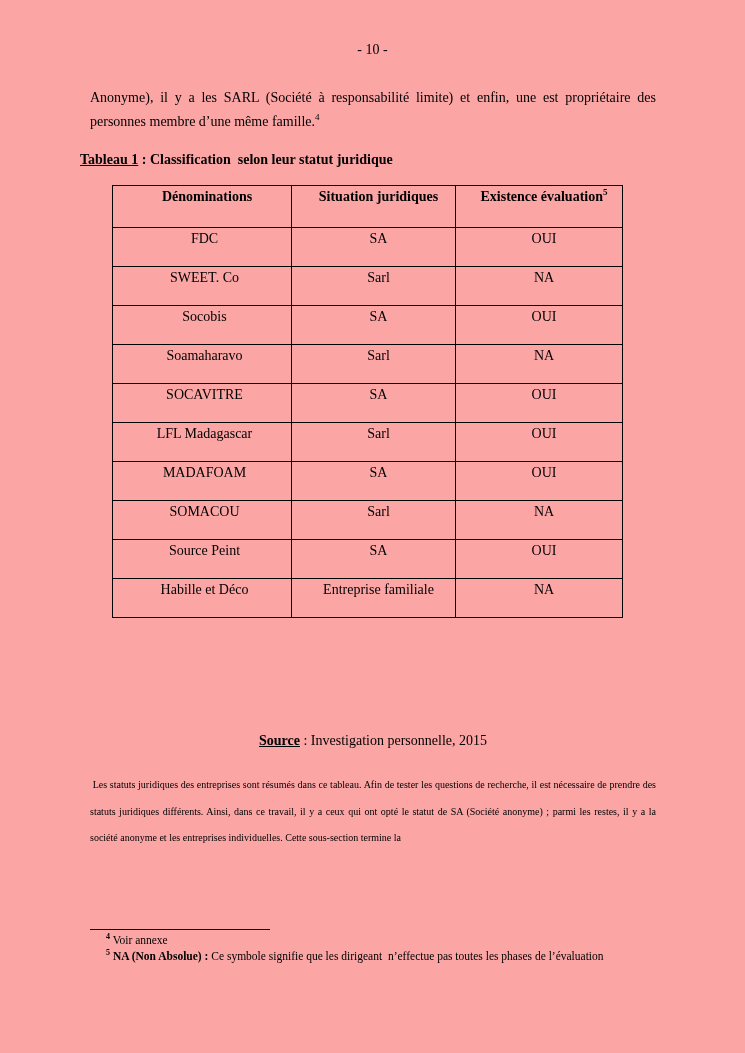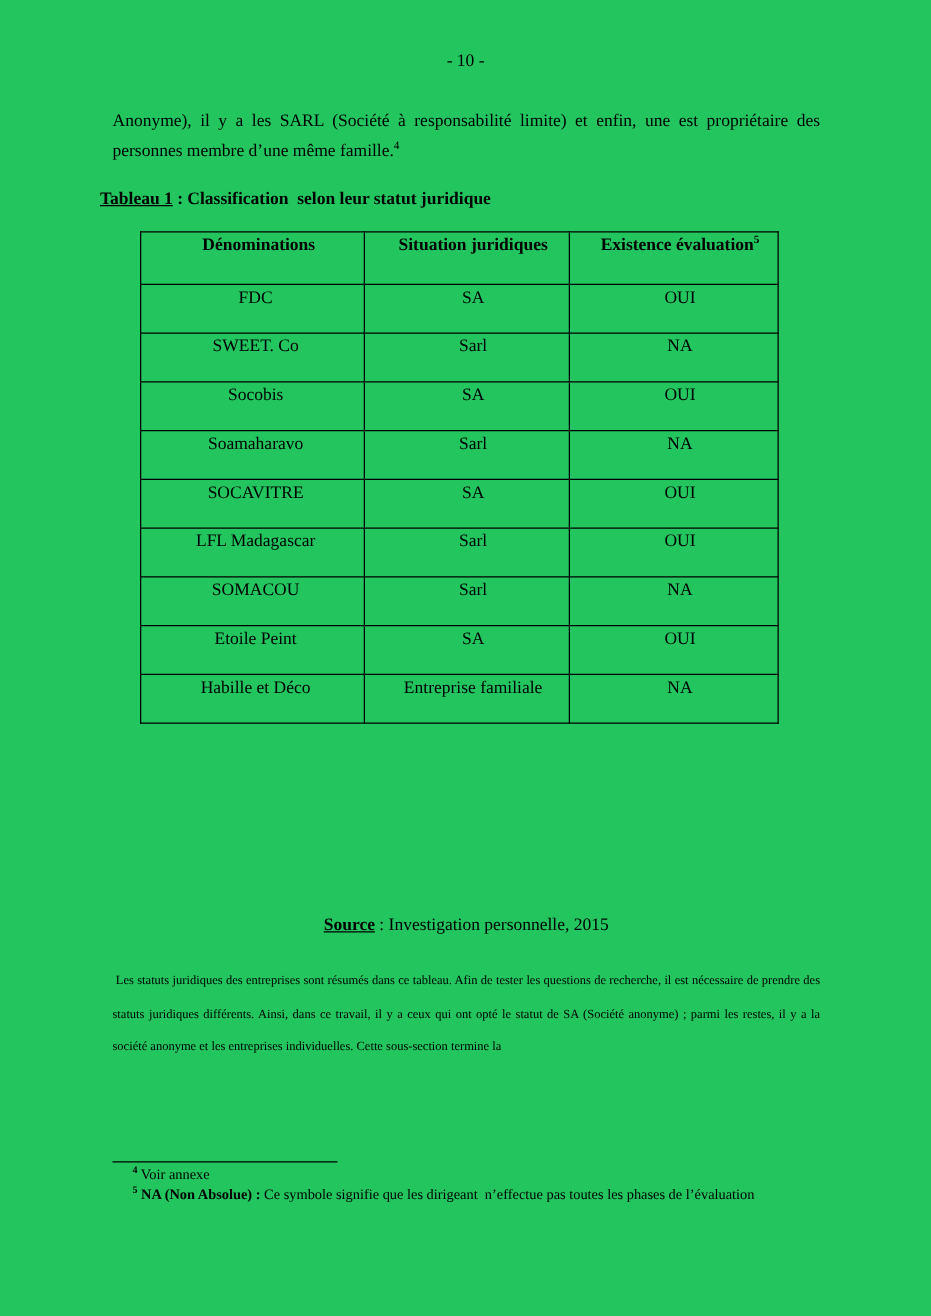--- a/index.html
+++ b/index.html
@@ -2,21 +2,21 @@
 <html><head>
 <meta charset="utf-8">
 <style>
   * { margin: 0; padding: 0; box-sizing: border-box; }
   html, body { background: #ffffff; }
   .page {
     position: relative;
     width: 745px;
     height: 1053px;
     margin: 0 auto;
-    background: #22c55e;
+    background: #fca5a5;
     font-family: "Liberation Serif", "DejaVu Serif", serif;
     color: #000000;
     overflow: hidden;
   }
   .page-number {
     position: absolute;
     top: 42px;
     left: 0;
     right: 0;
     text-align: center;
@@ -155,26 +155,31 @@
           <td>SOCAVITRE</td>
           <td>SA</td>
           <td>OUI</td>
         </tr>
         <tr>
           <td>LFL Madagascar</td>
           <td>Sarl</td>
           <td>OUI</td>
         </tr>
         <tr>
+          <td>MADAFOAM</td>
+          <td>SA</td>
+          <td>OUI</td>
+        </tr>
+        <tr>
           <td>SOMACOU</td>
           <td>Sarl</td>
           <td>NA</td>
         </tr>
         <tr>
-          <td>Etoile Peint</td>
+          <td>Source Peint</td>
           <td>SA</td>
           <td>OUI</td>
         </tr>
         <tr>
           <td>Habille et Déco</td>
           <td>Entreprise familiale</td>
           <td>NA</td>
         </tr>
       </tbody>
   </table>

